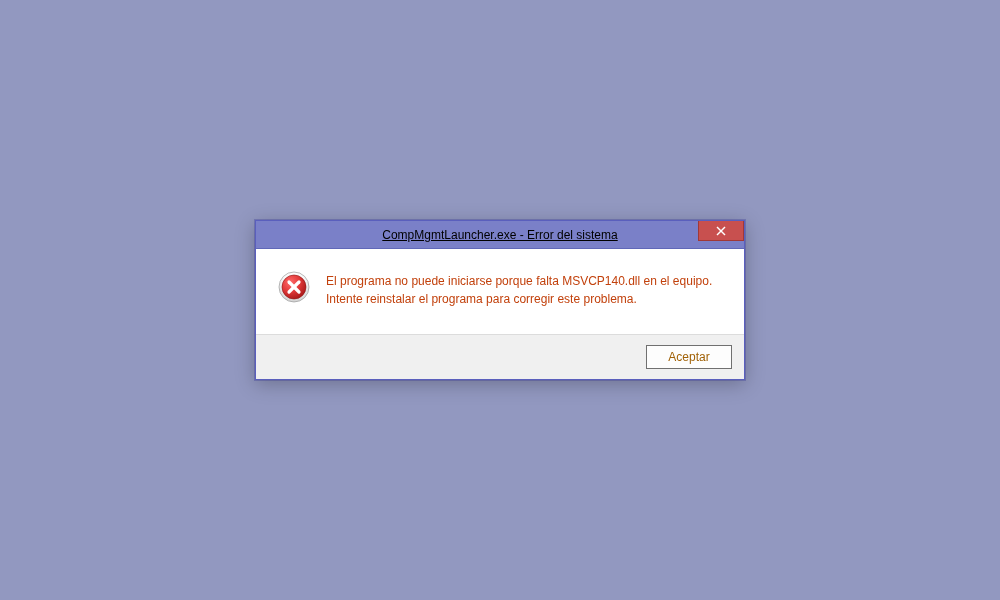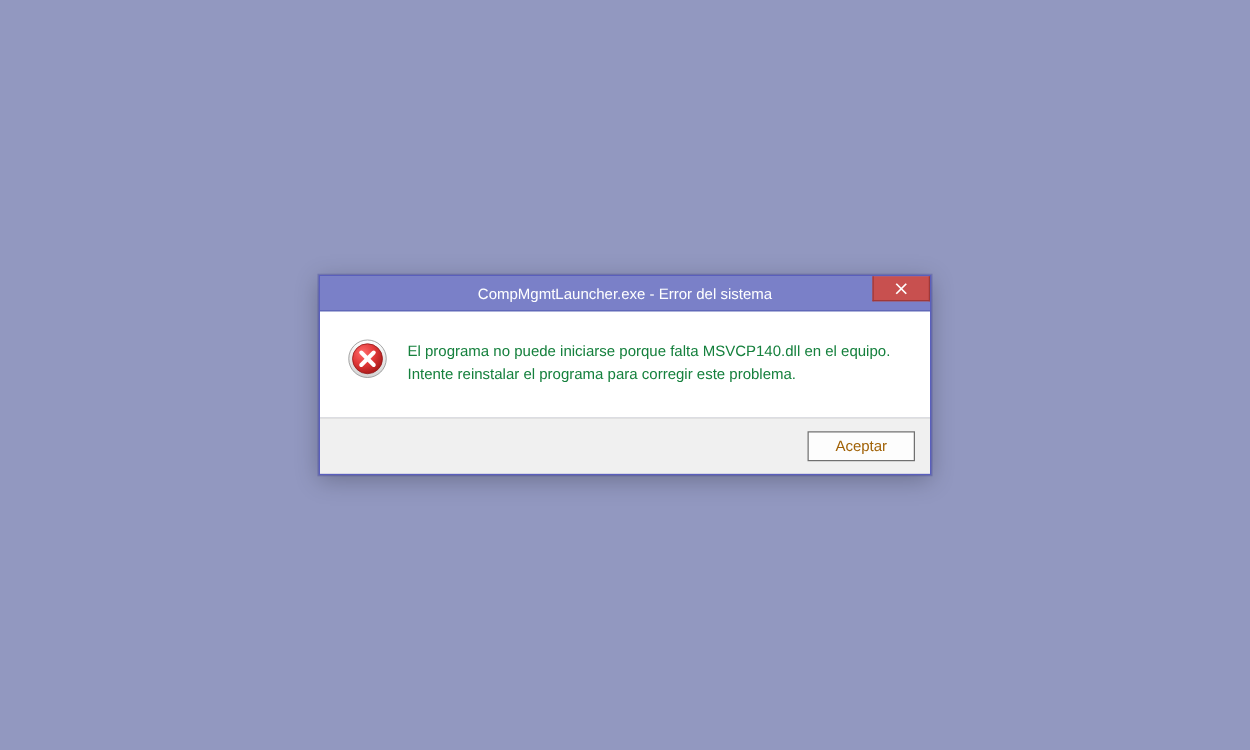--- a/index.html
+++ b/index.html
@@ -30,25 +30,26 @@
       height: 28px;
       display: flex;
       align-items: center;
       position: relative;
       border-bottom: 1px solid #6068b8;
     }
     
     .titlebar-title {
       flex: 1;
       text-align: center;
-      color: #ffffff;
+      color: #000000;
       font-size: 12px;
       padding: 0 50px;
       white-space: nowrap;
       overflow: hidden;
+      text-decoration: underline;
     }
     
     .close-button {
       position: absolute;
       right: 0;
       top: 0;
       width: 46px;
       height: 20px;
       background-color: #c8504f;
       border: 1px solid #a03838;
@@ -75,21 +76,21 @@
       gap: 16px;
     }
     
     .error-icon {
       flex: 0 0 auto;
       width: 32px;
       height: 32px;
     }
     
     .message {
-      color: #15803d;
+      color: #c2410c;
       font-size: 12px;
       line-height: 1.45;
       padding-top: 2px;
     }
     
     .dialog-footer {
       background: #f0f0f0;
       border-top: 1px solid #dcdcdc;
       padding: 10px 12px;
       display: flex;

